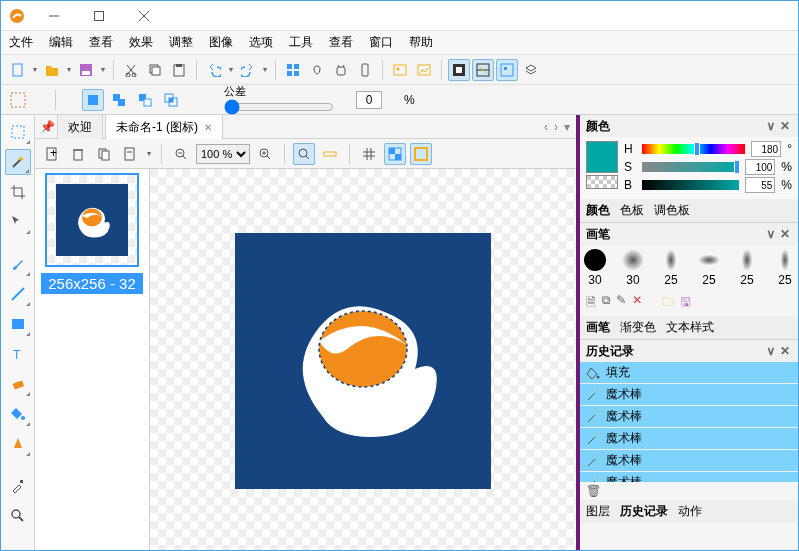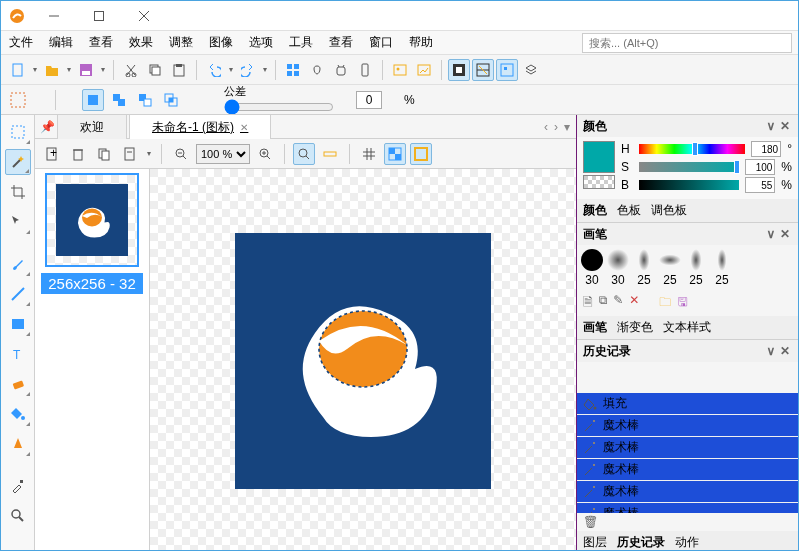--- a/index.html
+++ b/index.html
@@ -31,22 +31,22 @@
 .workspace { display: flex; height: 437px; }
 
 .left-tools { width: 34px; background: #f8f8f8; border-right: 1px solid #d0d0d0; display: flex; flex-direction: column; align-items: center; padding-top: 4px; gap: 4px; }
 .tool { width: 26px; height: 26px; display: flex; align-items: center; justify-content: center; border-radius: 2px; position: relative; }
 .tool.sel { background: #cfe8f9; border: 1px solid #7fb8e0; }
 .tool .tri { position: absolute; right: 1px; bottom: 1px; width: 0; height: 0; border-left: 4px solid transparent; border-bottom: 4px solid #888; }
 
 .center { flex: 1; display: flex; flex-direction: column; background: #fff; }
 .tabs-row { height: 24px; display: flex; align-items: center; border-bottom: 1px solid #d0d0d0; background: #f5f5f5; padding-left: 4px; }
 .tabs-row .pin { width: 18px; text-align: center; color: #888; }
-.tabs-row .tab { padding: 4px 22px; background: #f0f0f0; border: 1px solid #d0d0d0; border-bottom: none; margin-right: 2px; display: flex; align-items: center; gap: 6px; }
-.tabs-row .tab.active { background: #fff; text-decoration: underline; }
+.tabs-row .tab { padding: 4px 10px; background: #f0f0f0; border: 1px solid #d0d0d0; border-bottom: none; margin-right: 2px; display: flex; align-items: center; gap: 6px; }
+.tabs-row .tab.active { background: #fff; }
 .tabs-row .tab .x { color: #888; font-size: 10px; }
 .tabs-row .nav { margin-left: auto; display: flex; gap: 6px; padding-right: 6px; color: #888; }
 
 .doc-toolbar { height: 30px; display: flex; align-items: center; padding: 0 6px; gap: 4px; border-bottom: 1px solid #d0d0d0; background: #f5f5f5; }
 .doc-toolbar select { height: 20px; border: 1px solid #aaa; font-size: 11px; }
 
 .doc-body { flex: 1; display: flex; overflow: hidden; }
 .thumb-col { width: 115px; background: #fff; border-right: 1px solid #d0d0d0; overflow-y: auto; padding: 6px; position: relative; }
 .thumb-col::-webkit-scrollbar { width: 14px; }
 .thumb-col::-webkit-scrollbar-track { background: #f0f0f0; }
@@ -58,46 +58,46 @@
 .thumb.sel .img { outline: 2px solid #3399ff; }
 .thumb .lbl { margin-top: 8px; font-size: 15px; }
 .thumb.sel .lbl { background: #3399ff; color: #fff; padding: 2px; }
 .logo-mini { width: 72px; height: 72px; background: #16447e; display:flex;align-items:center;justify-content:center; }
 
 .canvas-area { flex: 1; background:
   repeating-conic-gradient(#fff 0 25%, #eee 0 50%) 0 0/16px 16px;
   display: flex; align-items: center; justify-content: center; position: relative; overflow: auto; }
 .canvas { width: 256px; height: 256px; background: #16447e; display:flex;align-items:center;justify-content:center; }
 
-.right-panels { width: 222px; background: #f5f5f5; border-left: 1px solid #701a75; display: flex; flex-direction: column; overflow: hidden; }
+.right-panels { width: 222px; background: #f5f5f5; border-left: 4px solid #701a75; display: flex; flex-direction: column; overflow: hidden; }
 .panel { border-bottom: 1px solid #d0d0d0; }
 .panel-hdr { height: 22px; display: flex; align-items: center; padding: 0 6px; background: #f0f0f0; font-weight: bold; }
 .panel-hdr .spacer { flex: 1; }
 .panel-hdr .ctl { width: 14px; text-align: center; color: #666; cursor: default; }
 .panel-body { padding: 4px 6px; background: #f8f8f8; }
 .panel-tabs { display: flex; gap: 10px; padding: 3px 6px; background: #eee; font-size: 11px; }
 .panel-tabs .pt.active { font-weight: bold; }
 
 .color-row { display: flex; align-items: center; gap: 6px; margin-bottom: 2px; }
 .color-row .sl-lbl { width: 12px; }
 .color-row .grad { flex: 1; height: 10px; position: relative; }
 .color-row .grad.hue { background: linear-gradient(90deg,#f00,#ff0,#0f0,#0ff,#00f,#f0f,#f00); }
 .color-row .grad.sat { background: linear-gradient(90deg,#888,#00a8a8); }
 .color-row .grad .knob { position: absolute; top: -2px; width: 6px; height: 14px; background: #3399ff; border:1px solid #fff; }
 .color-row .num { width: 30px; height: 16px; border: 1px solid #aaa; text-align: right; padding-right: 2px; font-size: 10px; background:#fff; }
 .swatch-big { width: 32px; height: 32px; background: #00a8a8; border: 1px solid #888; }
 .swatch-alpha { width: 32px; height: 14px; background: repeating-conic-gradient(#fff 0 25%, #ccc 0 50%) 0 0/8px 8px; border:1px solid #888; margin-top:2px; }
 
-.brush-list { display: flex; gap: 4px; padding: 4px; }
+.brush-list { display: flex; gap: 16px; padding: 4px; }
 .brush { text-align: center; font-size: 10px; }
 .brush .dot { width: 22px; height: 22px; border-radius: 50%; background: #000; margin-bottom: 2px; }
 .brush.soft .dot { background: radial-gradient(#555,transparent 70%); }
 .brush-tb { display:flex; gap:6px; padding:2px 6px; color:#666; }
 
-.hist-body { max-height: 120px; overflow-y: auto; background:#1d4ed8;margin-top:31px; }
+.hist-body { max-height: 120px; overflow-y: auto; background:#7dd3fc; }
 .hist-item { display: flex; align-items: center; gap: 6px; padding: 2px 6px; border-bottom:1px solid #f0f0f0; }
 .hist-item .ic { width: 14px; height: 14px; }
 
 svg { display: block; }
 </style>
 </head>
 <body>
 
 <div class="titlebar">
   <svg class="app-icon" viewBox="0 0 16 16">
@@ -127,23 +127,20 @@
   <div class="menu">编辑</div>
   <div class="menu">查看</div>
   <div class="menu">效果</div>
   <div class="menu">调整</div>
   <div class="menu">图像</div>
   <div class="menu">选项</div>
   <div class="menu">工具</div>
   <div class="menu">查看</div>
   <div class="menu">窗口</div>
   <div class="menu">帮助</div>
-  <div class="search">
-    <input placeholder="搜索... (Alt+Q)" style="">
-  </div>
 </div>
 
 <div class="toolbar">
   <div class="tb-btn">
       <svg width="14" height="14">
         <rect x="2" y="1" width="9" height="12" fill="none" stroke="#3399ff"></rect>
       </svg>
     </div>
   <div class="tb-drop">▾</div>
   <div class="tb-btn">

